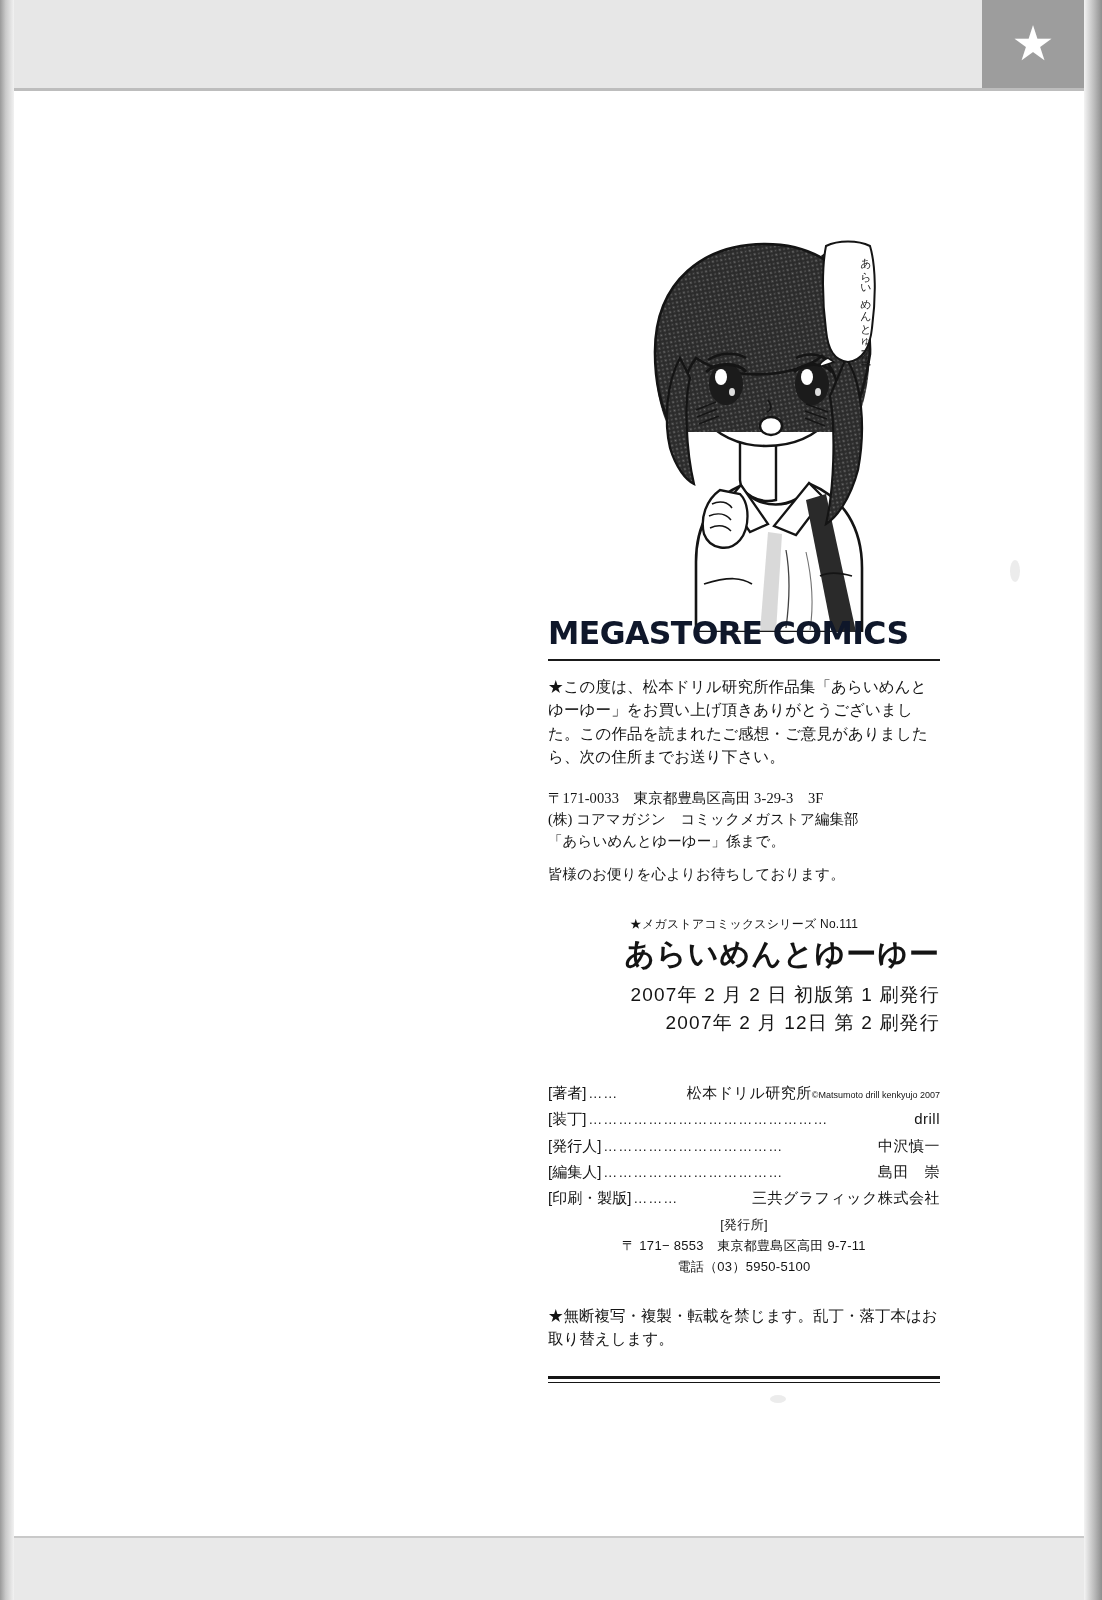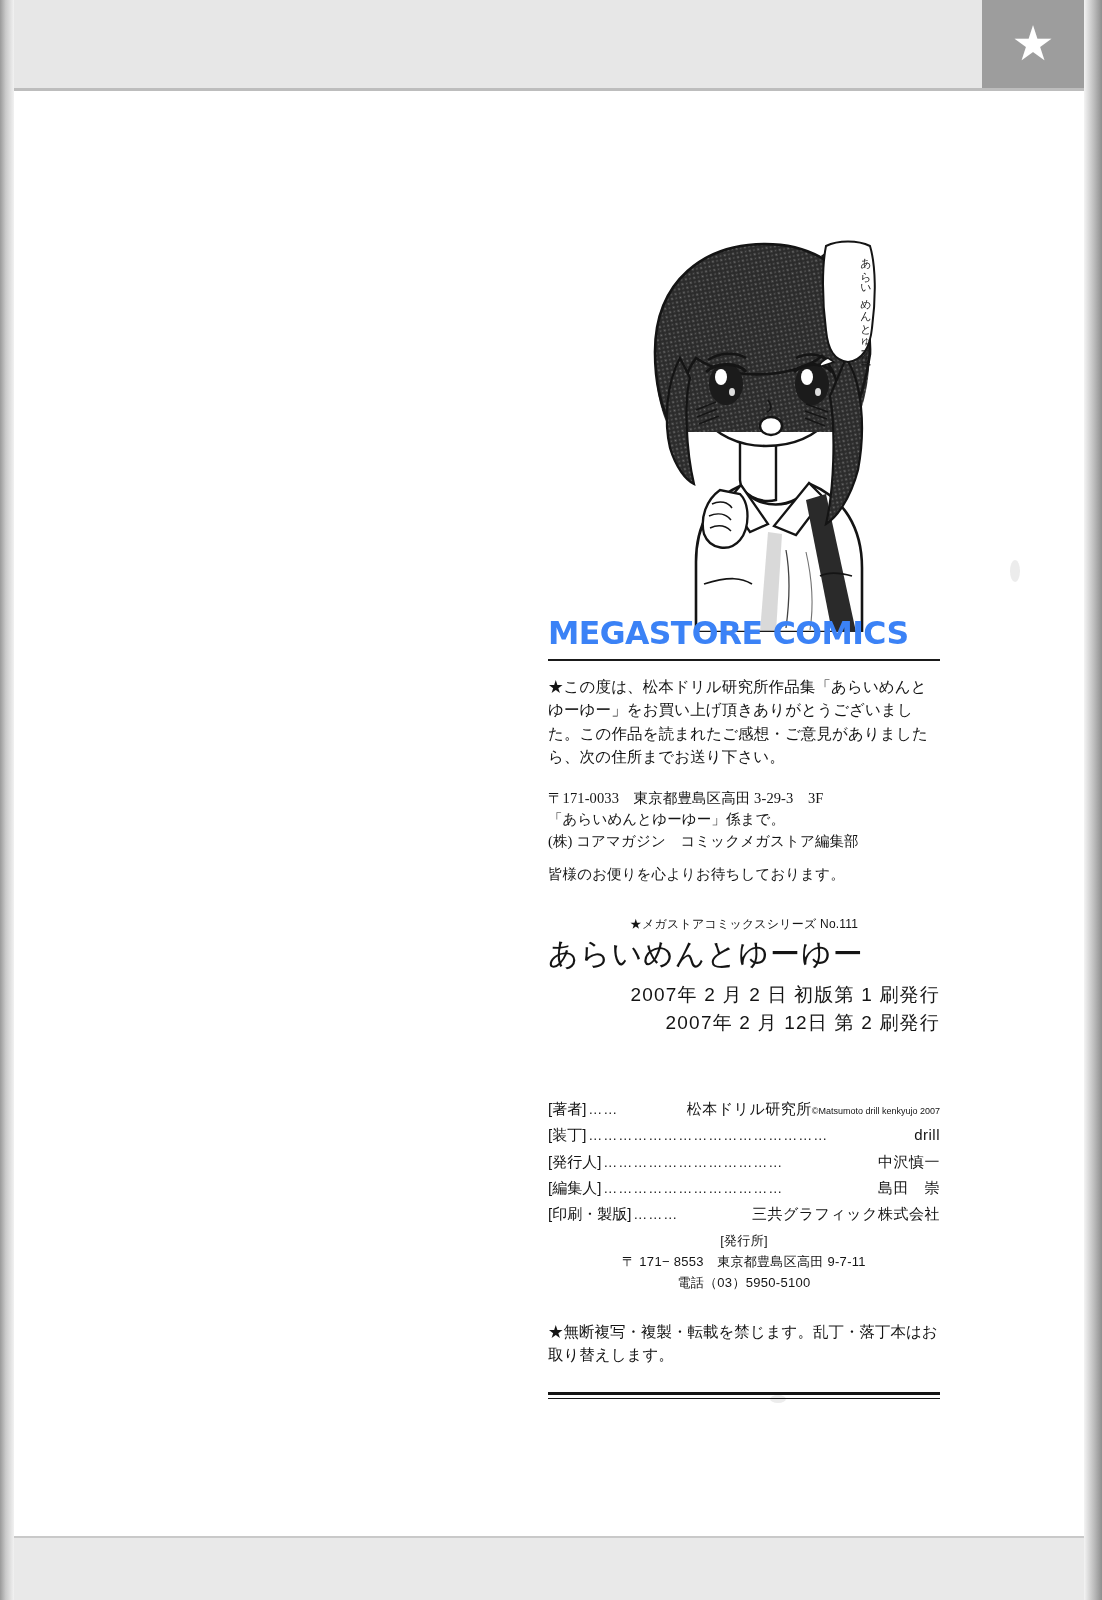--- a/index.html
+++ b/index.html
@@ -119,21 +119,21 @@
     width: 392px;
     color: #141414;
   }
   .logo {
     font-family: "DejaVu Sans", sans-serif;
     font-weight: 700;
     font-size: 31.5px;
     letter-spacing: -0.6px;
     line-height: 1;
     white-space: nowrap;
-    color: #3b82f6;
+    color: #0f172a;
   }
   .rule {
     height: 2px;
     background: #1a1a1a;
     margin: 9px 0 0 0;
   }
 
   .para {
     font-size: 15.5px;
     line-height: 1.52;
@@ -151,35 +151,35 @@
   .series-line {
     font-size: 12px;
     margin-top: 30px;
     text-align: center;
     letter-spacing: 0.2px;
   }
   .title-jp {
     font-size: 30px;
     line-height: 1.15;
     margin-top: 4px;
-    text-align: left;
+    text-align: right;
     letter-spacing: 1px;
-    font-weight: 400;
+    font-weight: 700;
   }
   .print-dates {
     margin-top: 10px;
     font-size: 19px;
     line-height: 1.45;
     letter-spacing: 1.2px;
     text-align: right;
   }
 
   
   .staff {
-    margin-top: 60px;
+    margin-top: 44px;
     font-size: 15px;
   }
   .staff-row {
     display: flex;
     align-items: baseline;
     line-height: 1.75;
     white-space: nowrap;
   }
   .staff-label { flex: 0 0 auto; }
   .dots {
@@ -330,22 +330,22 @@
 
   <div class="colophon">
 
     <div class="logo">MEGASTORE COMICS</div>
     <div class="rule"></div>
 
     <div class="para">★この度は、松本ドリル研究所作品集「あらいめんとゆーゆー」をお買い上げ頂きありがとうございました。この作品を読まれたご感想・ご意見がありましたら、次の住所までお送り下さい。</div>
 
     <div class="para small tight">
       <div>〒171-0033　東京都豊島区高田 3-29-3　3F</div>
+      <div>(株) コアマガジン　コミックメガストア編集部</div>
       <div>「あらいめんとゆーゆー」係まで。</div>
-      <div>(株) コアマガジン　コミックメガストア編集部</div>
     </div>
 
     <div class="para small">皆様のお便りを心よりお待ちしております。</div>
 
     <div class="series-line">★メガストアコミックスシリーズ No.111</div>
     <div class="title-jp">あらいめんとゆーゆー</div>
 
     <div class="print-dates">
       <div>2007年 2 月 2 日 初版第 1 刷発行</div>
       <div>2007年 2 月 12日 第 2 刷発行</div>

